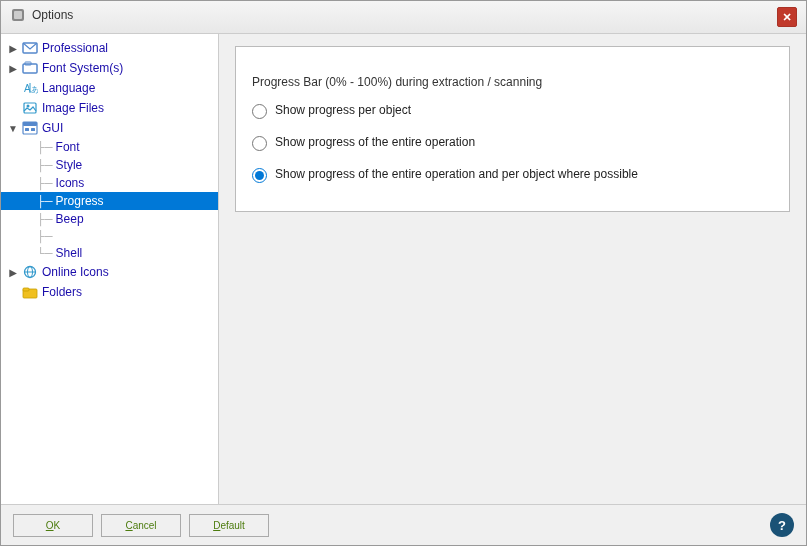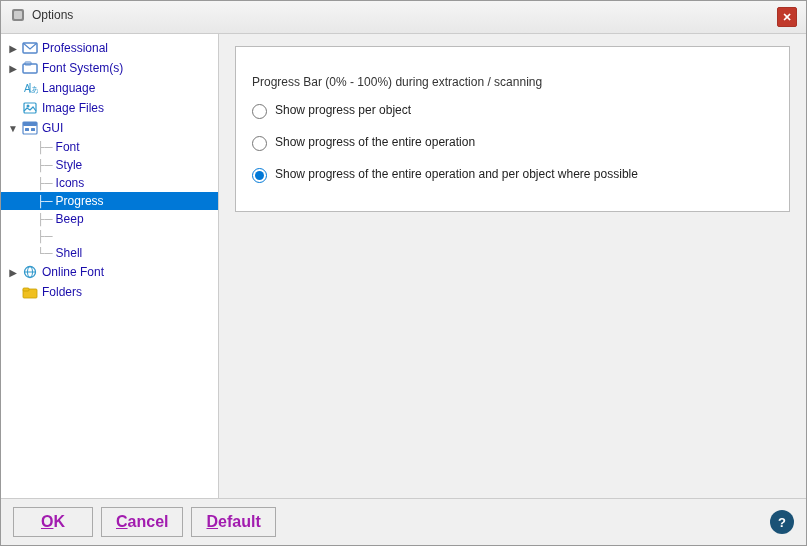--- a/index.html
+++ b/index.html
@@ -163,26 +163,25 @@
       padding: 8px 12px;
       border-top: 1px solid #ccc;
       background: #f0f0f0;
       display: flex;
       align-items: center;
       gap: 8px;
     }
     .btn {
       min-width: 80px;
       padding: 5px 14px;
-      font-size: 16px;
+      font-size: 10px;
       background: #f0f0f0;
       border: 1px solid #aaa;
       cursor: pointer;
-      color: #a21caf;
-      font-weight: bold;
+      color: #4d7c0f;
     }
     .btn u { text-decoration: underline; }
     .spacer { flex: 1; }
     .help-btn {
       width: 24px;
       height: 24px;
       background: #1a5276;
       border-radius: 50%;
       display: flex;
       align-items: center;
@@ -313,21 +312,21 @@
 
       <div class="tree-item">
         <span class="expand-arrow">▶</span>
         <span class="item-icon">
           <svg width="16" height="14" viewBox="0 0 16 14">
             <circle cx="8" cy="7" r="5.5" fill="none" stroke="#3399cc" stroke-width="1.3"></circle>
             <ellipse cx="8" cy="7" rx="2.5" ry="5.5" fill="none" stroke="#3399cc" stroke-width="1"></ellipse>
             <line x1="2.5" y1="7" x2="13.5" y2="7" stroke="#3399cc" stroke-width="1"></line>
           </svg>
         </span>
-        <span class="item-label">Online Font</span>
+        <span class="item-label">Online Icons</span>
       </div>
 
       <div class="tree-item">
         <span class="expand-arrow" style="color:transparent;">▶</span>
         <span class="item-icon">
           <svg width="16" height="14" viewBox="0 0 16 14">
             <rect x="1" y="4" width="14" height="9" rx="1" fill="#f0c020" stroke="#c8a000" stroke-width="0.8"></rect>
             <rect x="1" y="3" width="6" height="3" rx="1" fill="#f0c020" stroke="#c8a000" stroke-width="0.8"></rect>
           </svg>
         </span>

